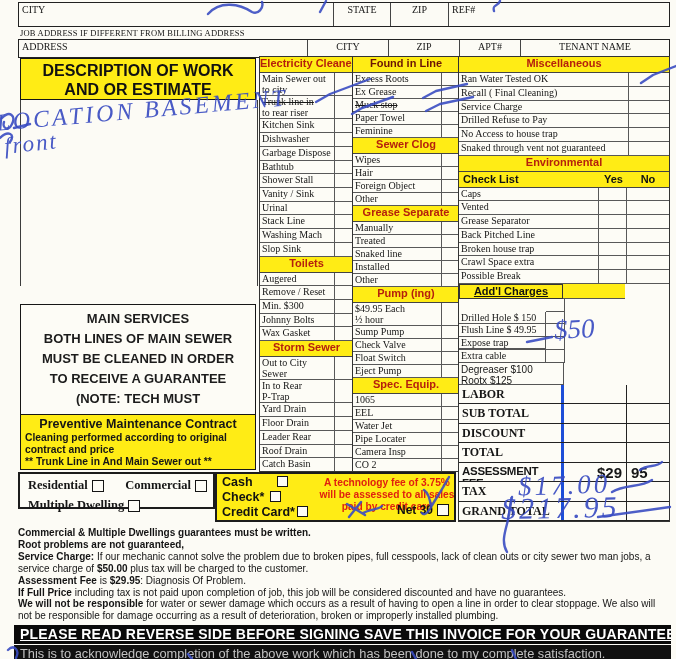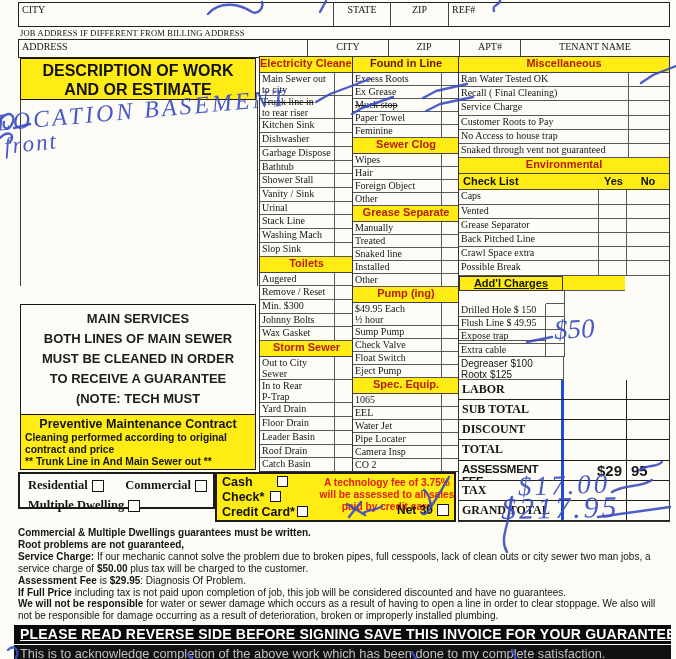--- a/index.html
+++ b/index.html
@@ -224,21 +224,21 @@
         </div>
         <div class="row">
           <div class="lb">Yard Drain</div>
           <div class="cb" style="width: 18px;"></div>
         </div>
         <div class="row">
           <div class="lb">Floor Drain</div>
           <div class="cb" style="width: 18px;"></div>
         </div>
         <div class="row">
-          <div class="lb">Leader Basin</div>
+          <div class="lb">Leader Rear</div>
           <div class="cb" style="width: 18px;"></div>
         </div>
         <div class="row">
           <div class="lb">Roof Drain</div>
           <div class="cb" style="width: 18px;"></div>
         </div>
         <div class="row">
           <div class="lb">Catch Basin</div>
           <div class="cb" style="width: 18px;"></div>
         </div>
@@ -359,21 +359,21 @@
         </div>
         <div class="row">
           <div class="lb">Recall ( Final Cleaning)</div>
           <div class="cb" style="width: 40px;"></div>
         </div>
         <div class="row">
           <div class="lb">Service Charge</div>
           <div class="cb" style="width: 40px;"></div>
         </div>
         <div class="row">
-          <div class="lb">Customer Roots to Pay</div>
+          <div class="lb">Drilled Refuse to Pay</div>
           <div class="cb" style="width: 40px;"></div>
         </div>
         <div class="row">
           <div class="lb">No Access to house trap</div>
           <div class="cb" style="width: 40px;"></div>
         </div>
         <div class="row">
           <div class="lb">Snaked through vent not guaranteed</div>
           <div class="cb" style="width: 40px;"></div>
         </div>
@@ -393,20 +393,25 @@
           <div class="cb" style="width: 27px;"></div>
           <div class="cb" style="width: 42px;"></div>
         </div>
         <div class="row">
           <div class="lb">Grease Separator</div>
           <div class="cb" style="width: 27px;"></div>
           <div class="cb" style="width: 42px;"></div>
         </div>
         <div class="row">
           <div class="lb">Back Pitched Line</div>
+          <div class="cb" style="width: 27px;"></div>
+          <div class="cb" style="width: 42px;"></div>
+        </div>
+        <div class="row">
+          <div class="lb">Broken house trap</div>
           <div class="cb" style="width: 27px;"></div>
           <div class="cb" style="width: 42px;"></div>
         </div>
         <div class="row">
           <div class="lb">Crawl Space extra</div>
           <div class="cb" style="width: 27px;"></div>
           <div class="cb" style="width: 42px;"></div>
         </div>
         <div class="row">
           <div class="lb">Possible Break</div>

